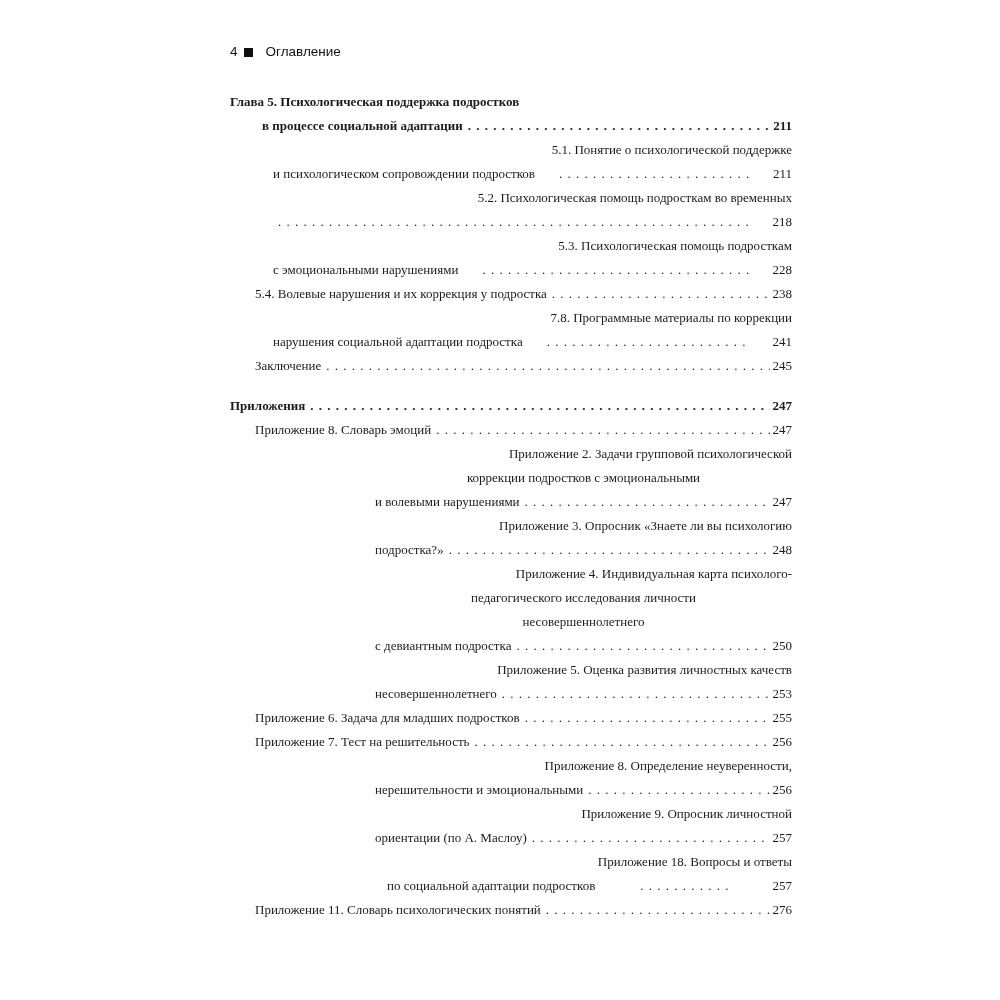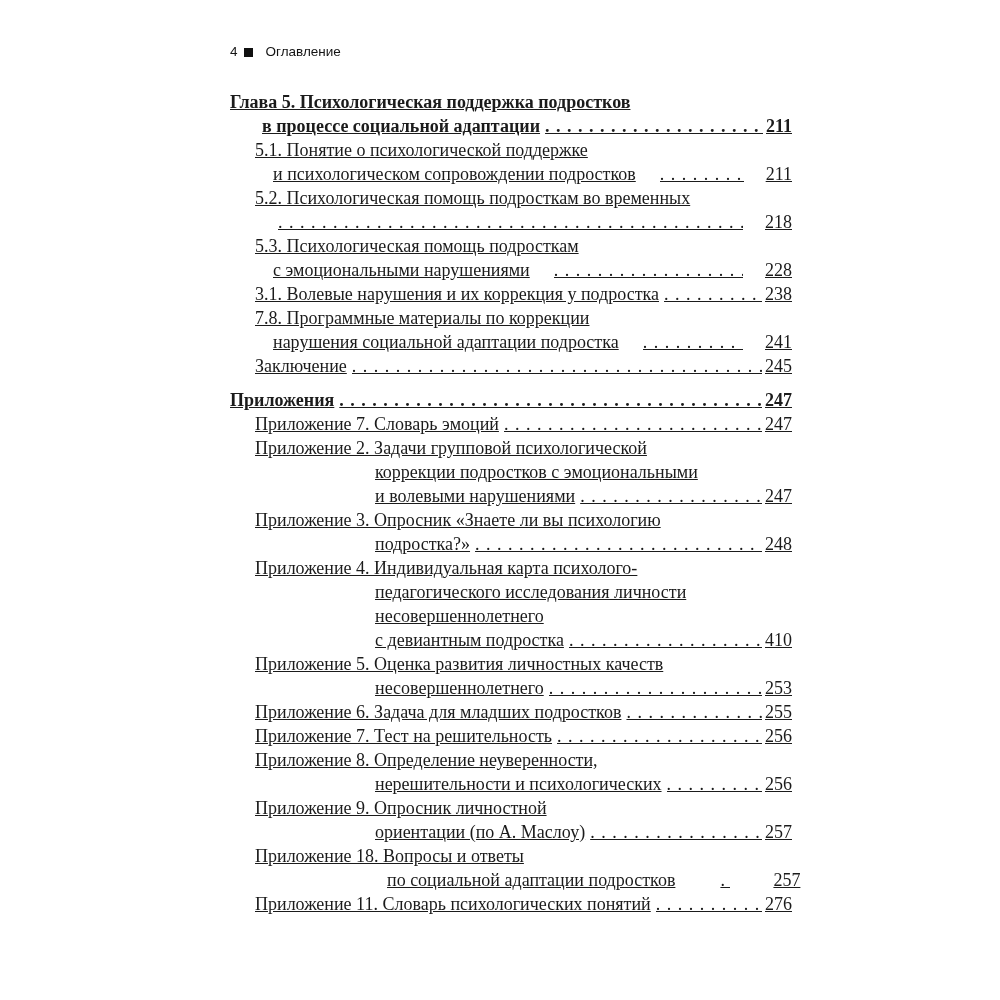--- a/index.html
+++ b/index.html
@@ -23,47 +23,46 @@
   .sq-icon {
     width: 9px;
     height: 9px;
     background: #101010;
     display: inline-block;
     margin: 1px 13px 0 6px;
   }
   .toc {
     width: 562px;
     margin: 31px 0 0 230px;
-    font-size: 18px;
+    font-size: 13px;
     line-height: 24px;
-    text-decoration: underline;
   }
   .entry { }
   .style-chapter { font-weight: bold; }
-  .style-head { font-weight: bold; margin-top: 10px; }
+  .style-head { font-weight: bold; margin-top: 16px; }
   .line { display: flex; align-items: baseline; }
   .t { white-space: nowrap; }
   .leader {
     flex: 1;
     overflow: hidden;
     white-space: nowrap;
     min-width: 10px;
     margin-left: 5px;
     margin-right: 3px;
     letter-spacing: 1px;
   }
   .leader::after {
     content: ". . . . . . . . . . . . . . . . . . . . . . . . . . . . . . . . . . . . . . . . . . . . . . . . . . . . . . . . . . . . . . . . . . . . . . . . . . . . . . . . . . . . . . . . . . . .";
   }
   .page-num { white-space: nowrap; }
   .ind-0 { padding-left: 0; }
   .ind-1 { padding-left: 32px; align-items: flex-end; }
-  .ind-2 { padding-left: 25px; }
+  .ind-2 { padding-left: 25px; justify-content: flex-end; }
   .ind-3 { padding-left: 43px; gap: 19px; }
-  .ind-4 { padding-left: 145px; }
+  .ind-4 { padding-left: 145px; justify-content: center; }
   .ind-5 { padding-left: 157px; gap: 40px; }
 </style>
 </head>
 <body>
 
 <div>
   <div class="page-header">
     <span>4</span>
     <span class="sq-icon"></span>
     <span>Оглавление</span>
@@ -103,21 +102,21 @@
           <span class="t">5.3. Психологическая помощь подросткам</span>
         </div>
         <div class="line ind-3">
           <span class="t">с эмоциональными нарушениями</span>
           <span class="leader"></span>
           <span class="page-num">228</span>
         </div>
       </div>
       <div class="entry style-section">
         <div class="line ind-2">
-          <span class="t">3.1. Волевые нарушения и их коррекция у подростка</span>
+          <span class="t">5.4. Волевые нарушения и их коррекция у подростка</span>
           <span class="leader"></span>
           <span class="page-num">238</span>
         </div>
       </div>
       <div class="entry style-section">
         <div class="line ind-2">
           <span class="t">7.8. Программные материалы по коррекции</span>
         </div>
         <div class="line ind-3">
           <span class="t">нарушения социальной адаптации подростка</span>
@@ -134,21 +133,21 @@
       </div>
       <div class="entry style-head">
         <div class="line ind-0">
           <span class="t">Приложения</span>
           <span class="leader"></span>
           <span class="page-num">247</span>
         </div>
       </div>
       <div class="entry style-appendix">
         <div class="line ind-2">
-          <span class="t">Приложение 7. Словарь эмоций</span>
+          <span class="t">Приложение 8. Словарь эмоций</span>
           <span class="leader"></span>
           <span class="page-num">247</span>
         </div>
       </div>
       <div class="entry style-appendix">
         <div class="line ind-2">
           <span class="t">Приложение 2. Задачи групповой психологической</span>
         </div>
         <div class="line ind-4">
           <span class="t">коррекции подростков с эмоциональными</span>
@@ -175,21 +174,21 @@
         </div>
         <div class="line ind-4">
           <span class="t">педагогического исследования личности</span>
         </div>
         <div class="line ind-4">
           <span class="t">несовершеннолетнего</span>
         </div>
         <div class="line ind-4">
           <span class="t">с девиантным подростка</span>
           <span class="leader"></span>
-          <span class="page-num">410</span>
+          <span class="page-num">250</span>
         </div>
       </div>
       <div class="entry style-appendix">
         <div class="line ind-2">
           <span class="t">Приложение 5. Оценка развития личностных качеств</span>
         </div>
         <div class="line ind-4">
           <span class="t">несовершеннолетнего</span>
           <span class="leader"></span>
           <span class="page-num">253</span>
@@ -207,21 +206,21 @@
           <span class="t">Приложение 7. Тест на решительность</span>
           <span class="leader"></span>
           <span class="page-num">256</span>
         </div>
       </div>
       <div class="entry style-appendix">
         <div class="line ind-2">
           <span class="t">Приложение 8. Определение неуверенности,</span>
         </div>
         <div class="line ind-4">
-          <span class="t">нерешительности и психологических</span>
+          <span class="t">нерешительности и эмоциональными</span>
           <span class="leader"></span>
           <span class="page-num">256</span>
         </div>
       </div>
       <div class="entry style-appendix">
         <div class="line ind-2">
           <span class="t">Приложение 9. Опросник личностной</span>
         </div>
         <div class="line ind-4">
           <span class="t">ориентации (по А. Маслоу)</span>

